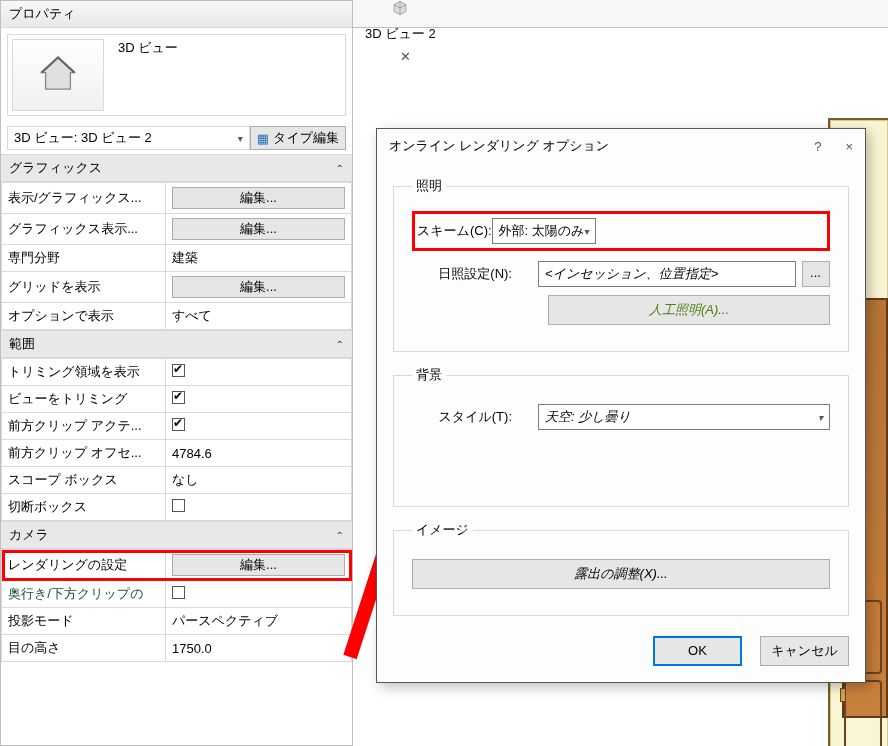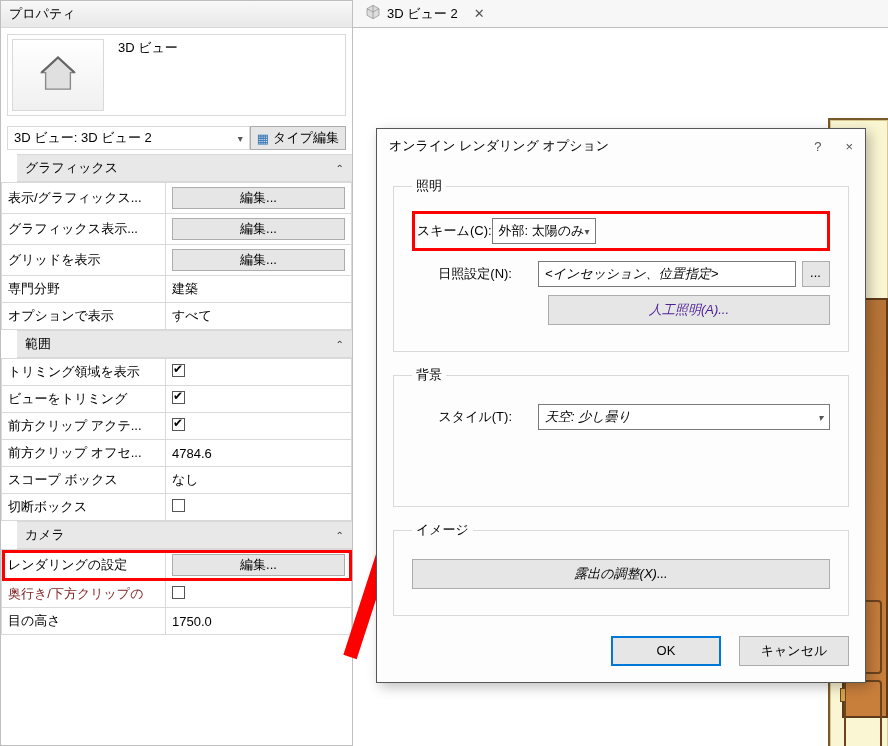--- a/index.html
+++ b/index.html
@@ -30,38 +30,38 @@
   .family-thumb{width:92px;height:72px;border:1px solid var(--border-light);background:linear-gradient(#fff,#f0f0f0);display:flex;align-items:center;justify-content:center;}
   .house-icon svg{width:44px;height:44px;}
   .family-name{margin-left:14px;}
   .instance-row{display:flex;align-items:center;padding:4px 6px;}
   .instance-dd{flex:1;display:flex;align-items:center;justify-content:space-between;padding:2px 6px;border:1px solid var(--border-light);background:#fff;}
   .chev{font-size:10px;color:#555;}
   .type-edit{display:flex;align-items:center;gap:4px;border:1px solid var(--btn-border);background:var(--btn-face);padding:2px 6px;}
   .type-edit .icon{color:#2a6fb5;}
   .group-head{
     background:var(--panel-head);padding:4px 8px;font-weight:normal;
-    display:flex;justify-content:space-between;align-items:center;border-top:1px solid var(--border-light);border-bottom:1px solid var(--border-light);margin-left:16px;
+    display:flex;justify-content:space-between;align-items:center;border-top:1px solid var(--border-light);border-bottom:1px solid var(--border-light);
   }
   .group-head .collapse{font-size:10px;color:#333;}
   table.props{width:100%;border-collapse:collapse;}
   table.props td{border:1px solid var(--border-light);padding:4px 6px;white-space:nowrap;overflow:hidden;text-overflow:ellipsis;}
   table.props td.lbl{width:164px;background:#fff;}
   table.props td.val{background:#fff;}
   .cell-btn{display:block;width:100%;text-align:center;background:var(--btn-face);border:1px solid var(--btn-border);padding:1px 17px;}
   .cell-chk{display:inline-block;width:13px;height:13px;border:1px solid #555;position:relative;background:#fff;}
   .cell-chk.checked::after{content:"✔";position:absolute;left:0;top:-3px;font-size:12px;}
   .camera-highlight{outline:3px solid var(--highlight);outline-offset:-3px;}
-  .dimmed td{color:#7f1d1d;}
+  .dimmed td{color:#14532d;}
   
   .canvas{
     position:absolute;left:353px;top:0;right:0;bottom:0;background:#fff;
   }
   .tab-bar{display:flex;align-items:center;background:#f7f7f7;height:28px;border-bottom:1px solid var(--border);}
-  .tab{display:flex;align-items:center;gap:6px;padding:0 12px;height:100%;}
+  .tab{display:flex;align-items:center;gap:6px;padding:0 12px;height:100%;flex-direction:column;}
   .tab .x{color:#555;margin-left:10px;}
   .tab .cube svg{width:16px;height:16px;}
   .viewport{position:absolute;left:0;top:28px;right:0;bottom:0;}
   .building{
     position:absolute;right:0;top:90px;width:60px;height:640px;
     background:#faf5d2;border:2px solid #7a5a2a;border-right:none;
     box-shadow:inset 0 0 0 1px #d6c98b;
     overflow:hidden;
   }
   .door{
@@ -90,24 +90,24 @@
   .dlg-body{padding:8px 16px 16px 16px;position:relative;}
   fieldset{border:1px solid var(--border-light);margin:6px 0 14px 0;padding:12px 18px 18px 18px;}
   legend{padding:0 4px;}
   .frow{display:flex;align-items:center;margin:8px 0;gap:16px;}
   .frow .flab{width:110px;text-align:right;padding-right:10px;white-space:nowrap;}
   .frow .fctl{flex:1;display:flex;gap:6px;font-style:italic;}
   .dd{flex:1;display:flex;align-items:center;justify-content:space-between;border:1px solid #7a7a7a;background:#fff;padding:3px 6px;}
   .dd .chev{font-size:10px;color:#555;}
   .tiny-btn{width:28px;border:1px solid var(--btn-border);background:var(--btn-face);padding:3px 0;text-align:center;}
   .wide-btn{flex:1;border:1px solid var(--btn-border);background:var(--btn-face);padding:5px 0;text-align:center;}
-  .wide-btn.disabled{color:#4c1d95;margin-left:10px;}
+  .wide-btn.disabled{color:#4d7c0f;margin-left:10px;}
   .scheme-hl{display:flex;align-items:center;margin:4px 0 10px 0;border:3px solid var(--highlight);padding:4px 2px;}
   .dlg-foot{display:flex;justify-content:flex-end;gap:18px;padding:6px 0 0 0;}
-  .push-btn{width:110px;text-align:center;padding:5px 0;border:1px solid var(--btn-border);background:var(--btn-face);}
+  .push-btn{width:89px;text-align:center;padding:5px 0;border:1px solid var(--btn-border);background:var(--btn-face);}
   .push-btn.primary{border:2px solid var(--ok-border);}
 </style>
 </head>
 <body>
 
 <div class="prop-panel">
   <div class="prop-title">プロパティ</div>
 
   <div class="family-box">
     <div class="family-thumb">
@@ -144,28 +144,28 @@
             <span class="cell-btn">編集...</span>
           </td>
         </tr>
     <tr>
           <td class="lbl">グラフィックス表示...</td>
           <td class="val">
             <span class="cell-btn">編集...</span>
           </td>
         </tr>
     <tr>
+          <td class="lbl">専門分野</td>
+          <td class="val">建築</td>
+        </tr>
+    <tr>
           <td class="lbl">グリッドを表示</td>
           <td class="val">
             <span class="cell-btn">編集...</span>
           </td>
-        </tr>
-    <tr>
-          <td class="lbl">専門分野</td>
-          <td class="val">建築</td>
         </tr>
     <tr>
           <td class="lbl">オプションで表示</td>
           <td class="val">すべて</td>
         </tr>
   </tbody>
     </table>
 
   <div class="group-head">
     <span>範囲</span>
@@ -208,20 +208,24 @@
     <tbody>
         <tr class="camera-highlight">
           <td class="lbl">レンダリングの設定</td>
           <td class="val">
             <span class="cell-btn">編集...</span>
           </td>
         </tr>
     <tr class="dimmed">
           <td class="lbl">奥行き/下方クリップの</td>
           <td class="val"><span class="cell-chk"></span></td>
+        </tr>
+    <tr>
+          <td class="lbl">投影モード</td>
+          <td class="val">パースペクティブ</td>
         </tr>
     <tr>
           <td class="lbl">目の高さ</td>
           <td class="val">1750.0</td>
         </tr>
   </tbody>
     </table>
 </div>
 
 <div class="canvas">

